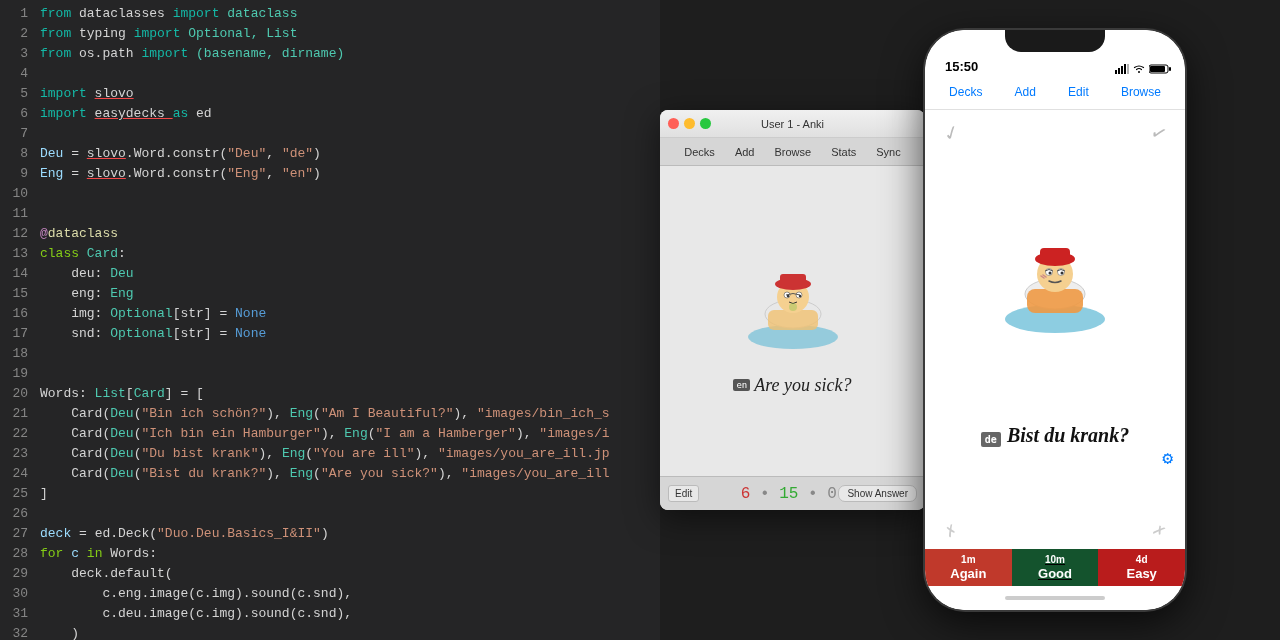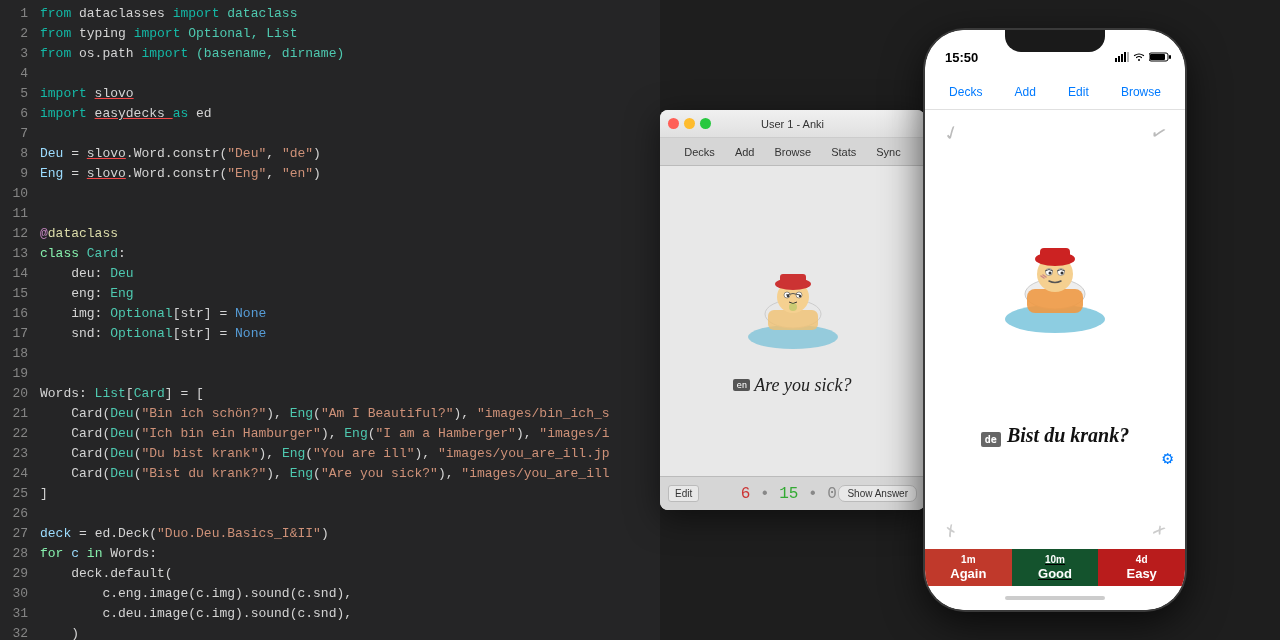--- a/index.html
+++ b/index.html
@@ -48,21 +48,21 @@
     }
 
     .line-content {
       color: #d4d4d4;
       white-space: pre;
       font-size: 13px;
     }
 
     
     .kw { color: #14b8a6; } 
-    .kw2 { color: #86efac; } 
+    .kw2 { color: #84cc16; } 
     .cls { color: #4ec9b0; } 
     .fn { color: #dcdcaa; } 
     .str { color: #ce9178; } 
     .dec { color: #9cdcfe; }
     .builtin { color: #569cd6; }
     .underline { text-decoration: underline; text-decoration-color: #f44747; }
     .at { color: #c586c0; } 
 
     
     .anki-window {
@@ -249,21 +249,21 @@
       border-radius: 38px;
       overflow: hidden;
       display: flex;
       flex-direction: column;
     }
 
     .phone-status-bar {
       height: 44px;
       background: #fff;
       display: flex;
-      align-items: center;
+      align-items: flex-end;
       padding-top: 10px;
       padding-left: 20px;
       padding-right: 14px;
       flex-shrink: 0;
     }
 
     .phone-time {
       font-size: 13px;
       font-weight: 600;
       color: #000;

